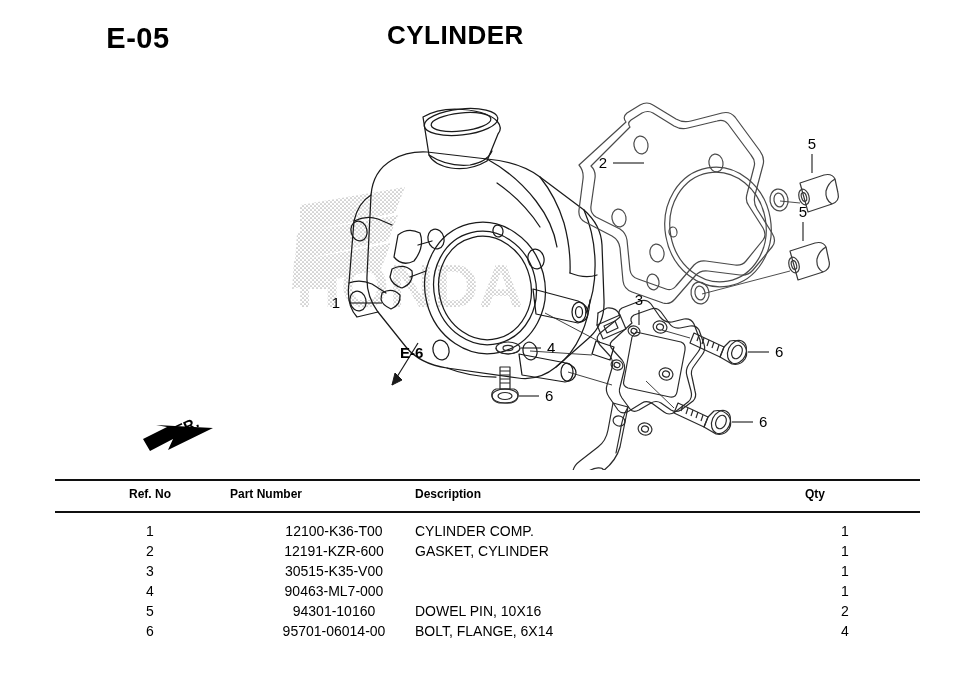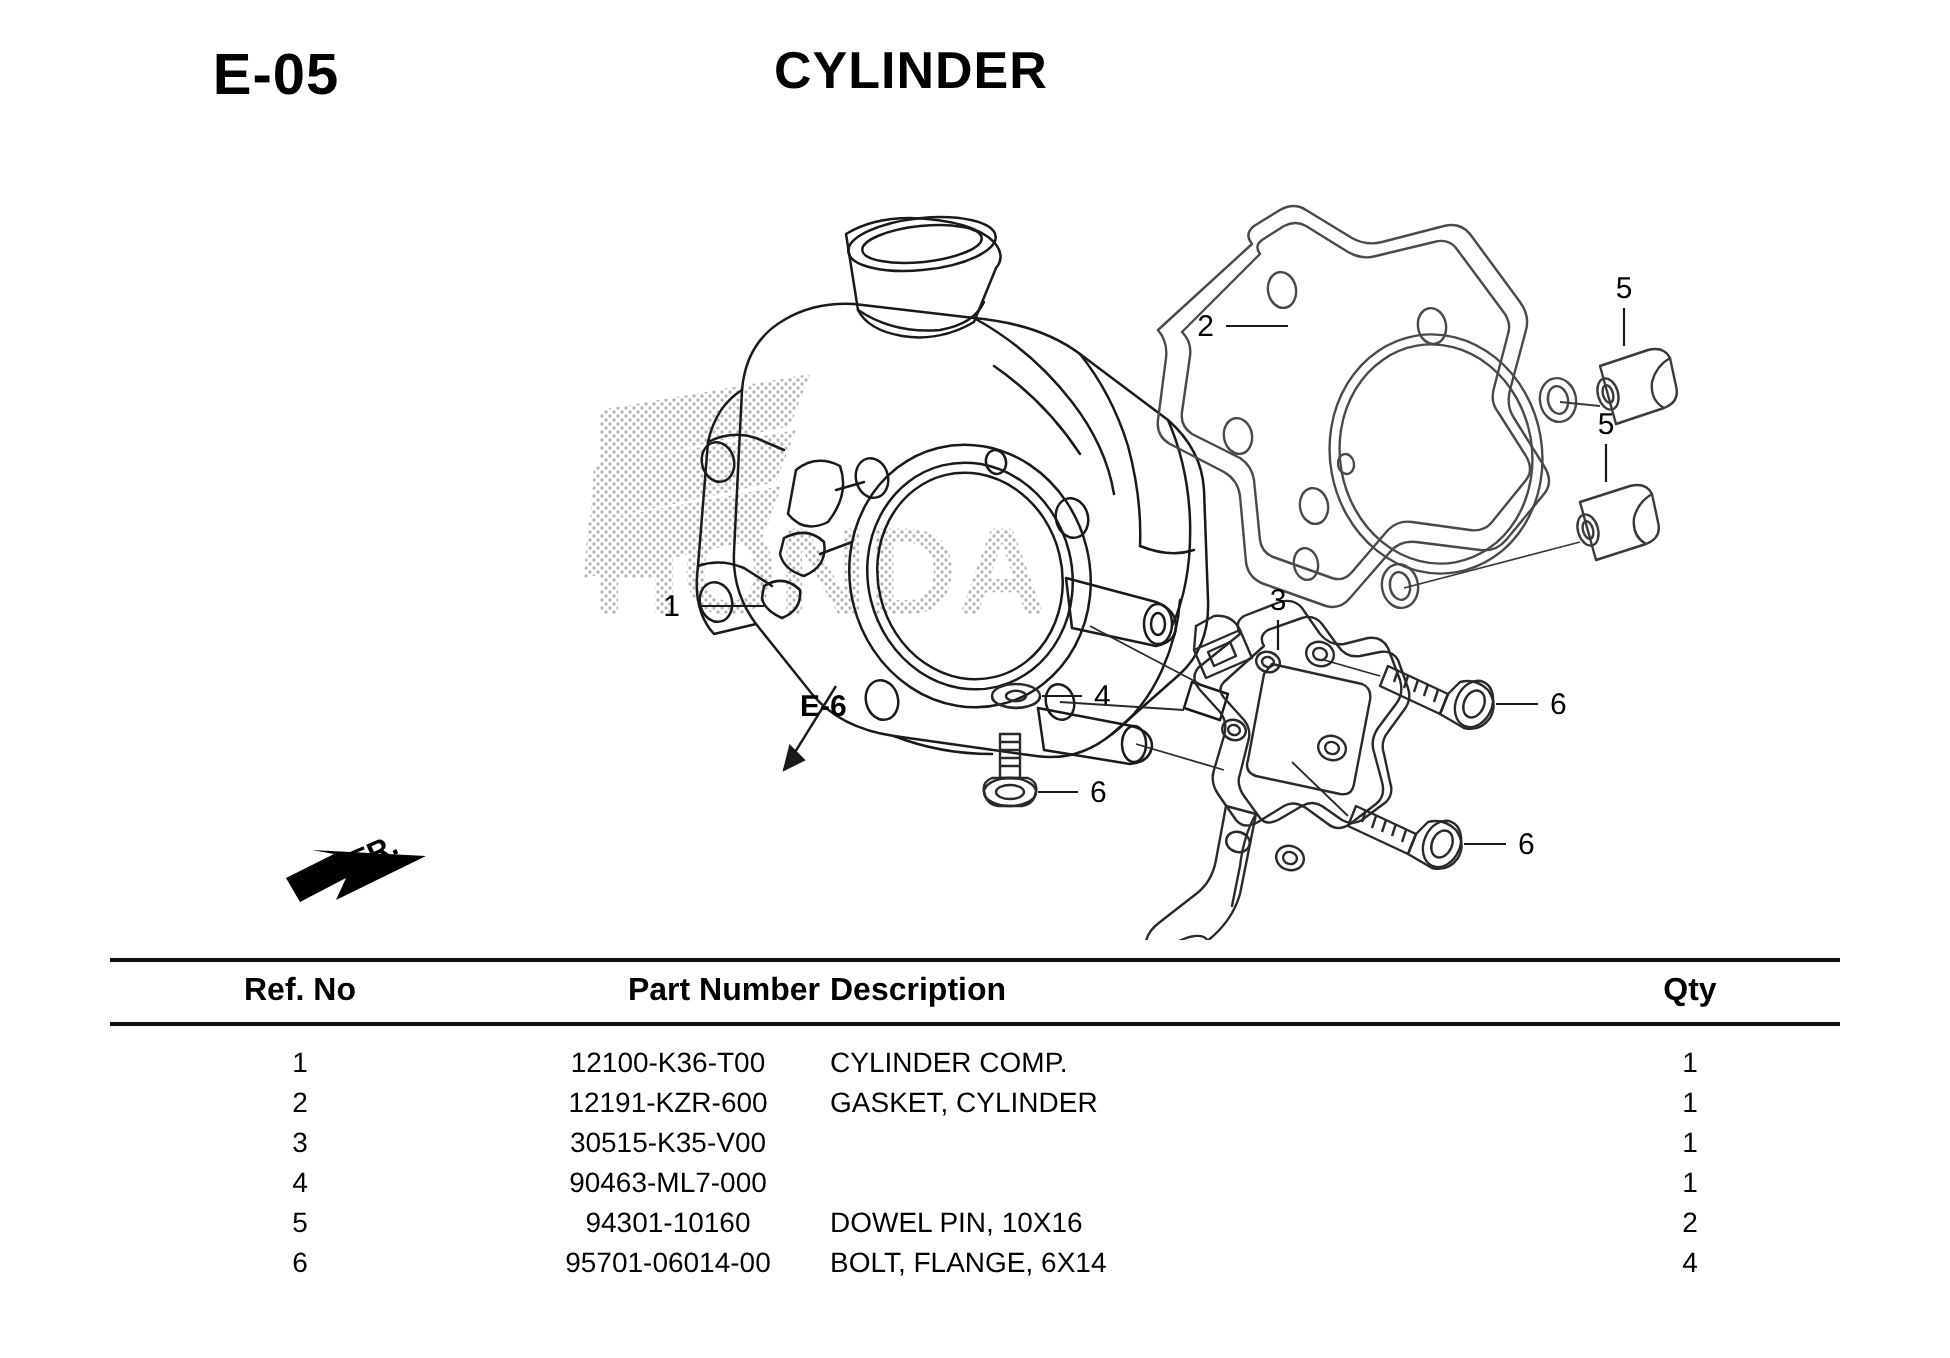--- a/index.html
+++ b/index.html
@@ -66,21 +66,21 @@
     height: 0;
     border-top: 2px solid #101010;
     width: 865px;
   }
   .thead {
     position: relative;
     height: 30px;
   }
   .thead .cell {
     position: absolute;
-    font-size: 16px;
+    font-size: 12px;
     font-weight: bold;
     top: 6px;
   }
   .tbody {
     position: relative;
     padding-top: 8px;
   }
   .row {
     position: relative;
     height: 20px;
@@ -91,23 +91,23 @@
     top: 2px;
     white-space: nowrap;
   }
   
   .col-ref   { left: 55px;  width: 80px;  text-align: center; }
   .col-part  { left: 189px; width: 180px; text-align: center; }
   .col-desc  { left: 360px; }
   .col-qty   { left: 750px; width: 80px;  text-align: center; }
 
   .head-ref  { left: 55px;  width: 80px;  text-align: center; }
-  .head-part { left: 175px; width: 180px; text-align: right; }
+  .head-part { left: 175px; width: 180px; text-align: left; }
   .head-desc { left: 360px; }
-  .head-qty  { left: 750px; width: 80px;  text-align: center; }
+  .head-qty  { left: 750px; width: 80px;  }
 
   
   .callout-text {
     font-size: 15px;
     font-family: "Liberation Sans", sans-serif;
     fill: #000;
   }
   .ref-text {
     font-size: 15px;
     font-weight: bold;

